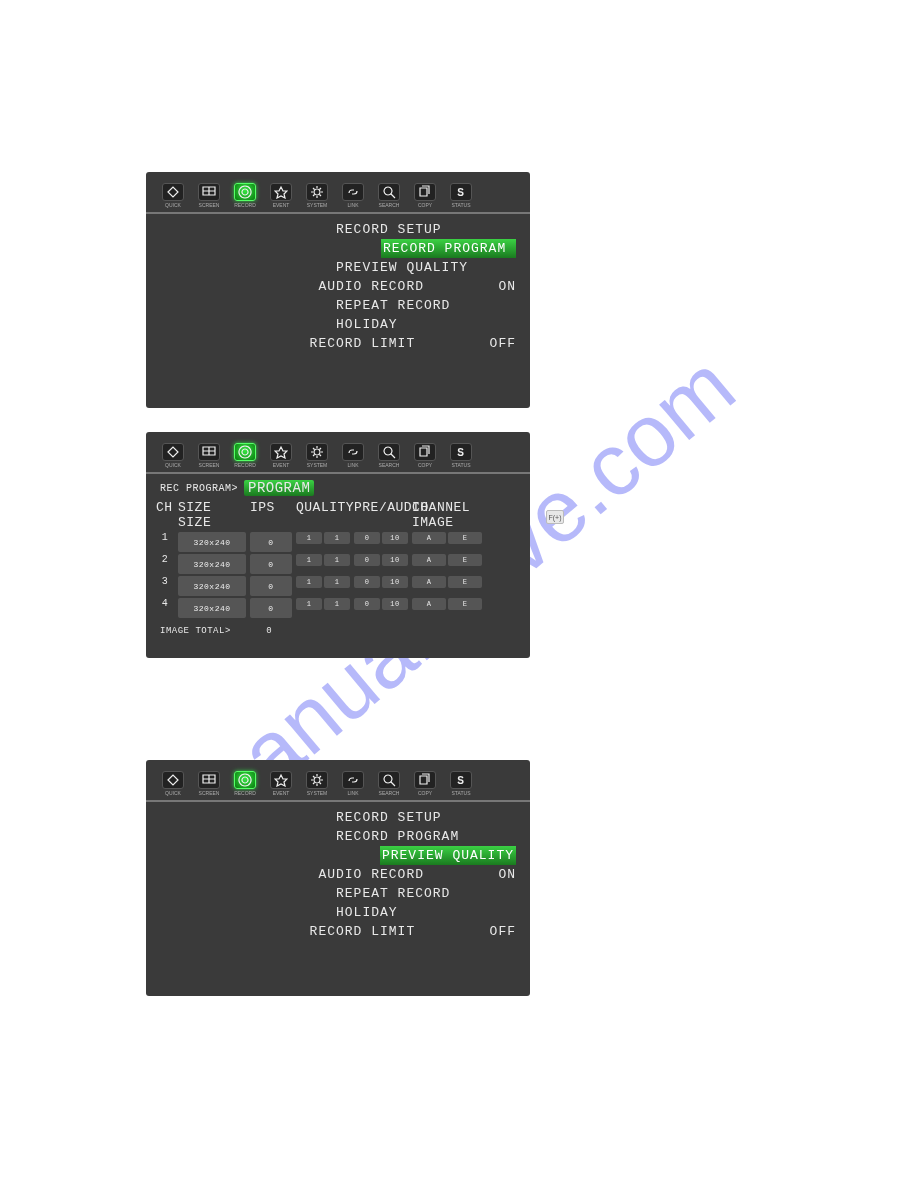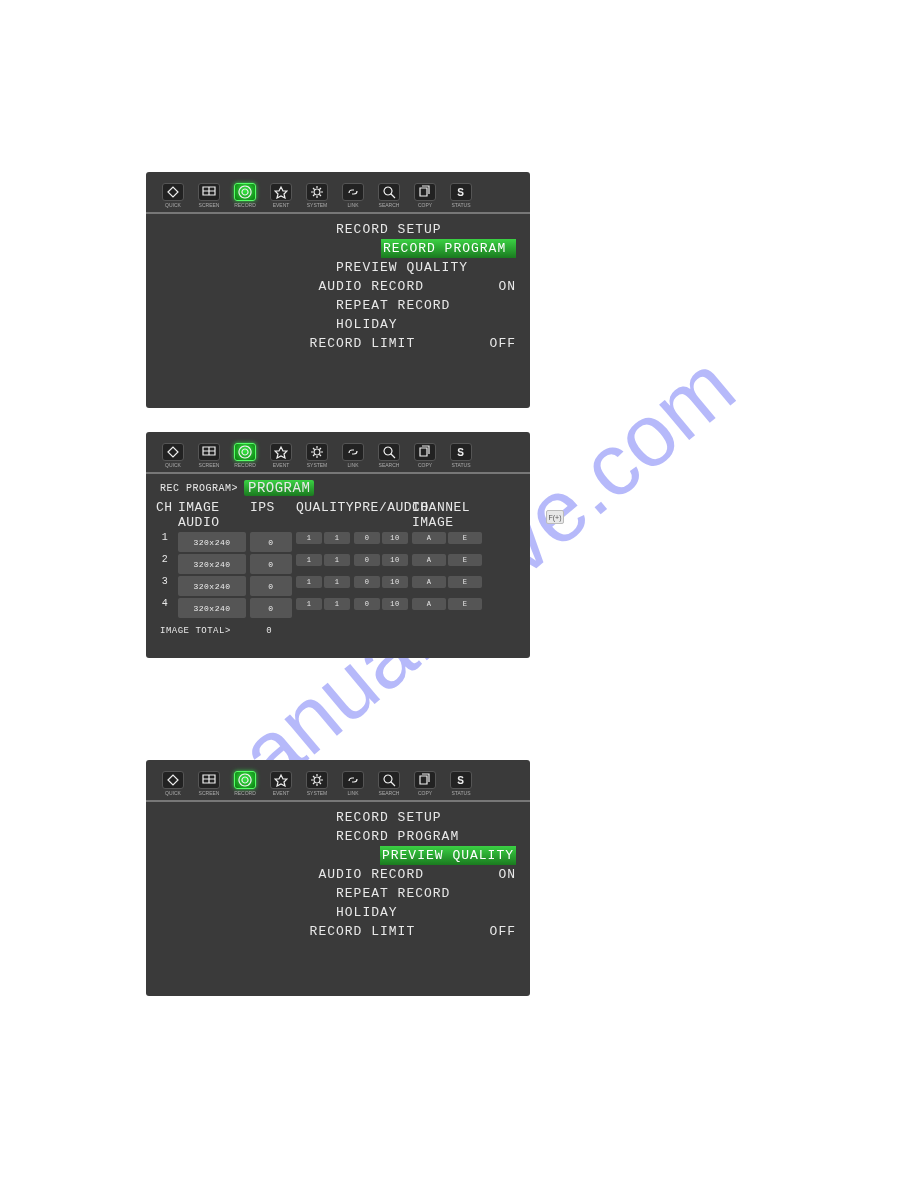--- a/index.html
+++ b/index.html
@@ -323,21 +323,21 @@
         <div class="tb-label">STATUS</div>
       </div>
     </div>
   <div class="rec-body">
     <div class="rec-title-row">
       <span>REC PROGRAM&gt;</span>
       <span class="rec-title-badge">PROGRAM</span>
     </div>
     <div class="rec-head">
       <span>CH</span>
-      <span>IMAGE AUDIO</span>
+      <span>SIZE SIZE</span>
       <span>IPS</span>
       <span>QUALITY</span>
       <span>PRE/AUDIO</span>
       <span>CHANNEL IMAGE</span>
     </div>
     <div id="rec-rows">
         <div class="rec-row">
           <span class="ch">1</span>
           <div class="cell">320x240</div>
           <div class="cell">0</div>

